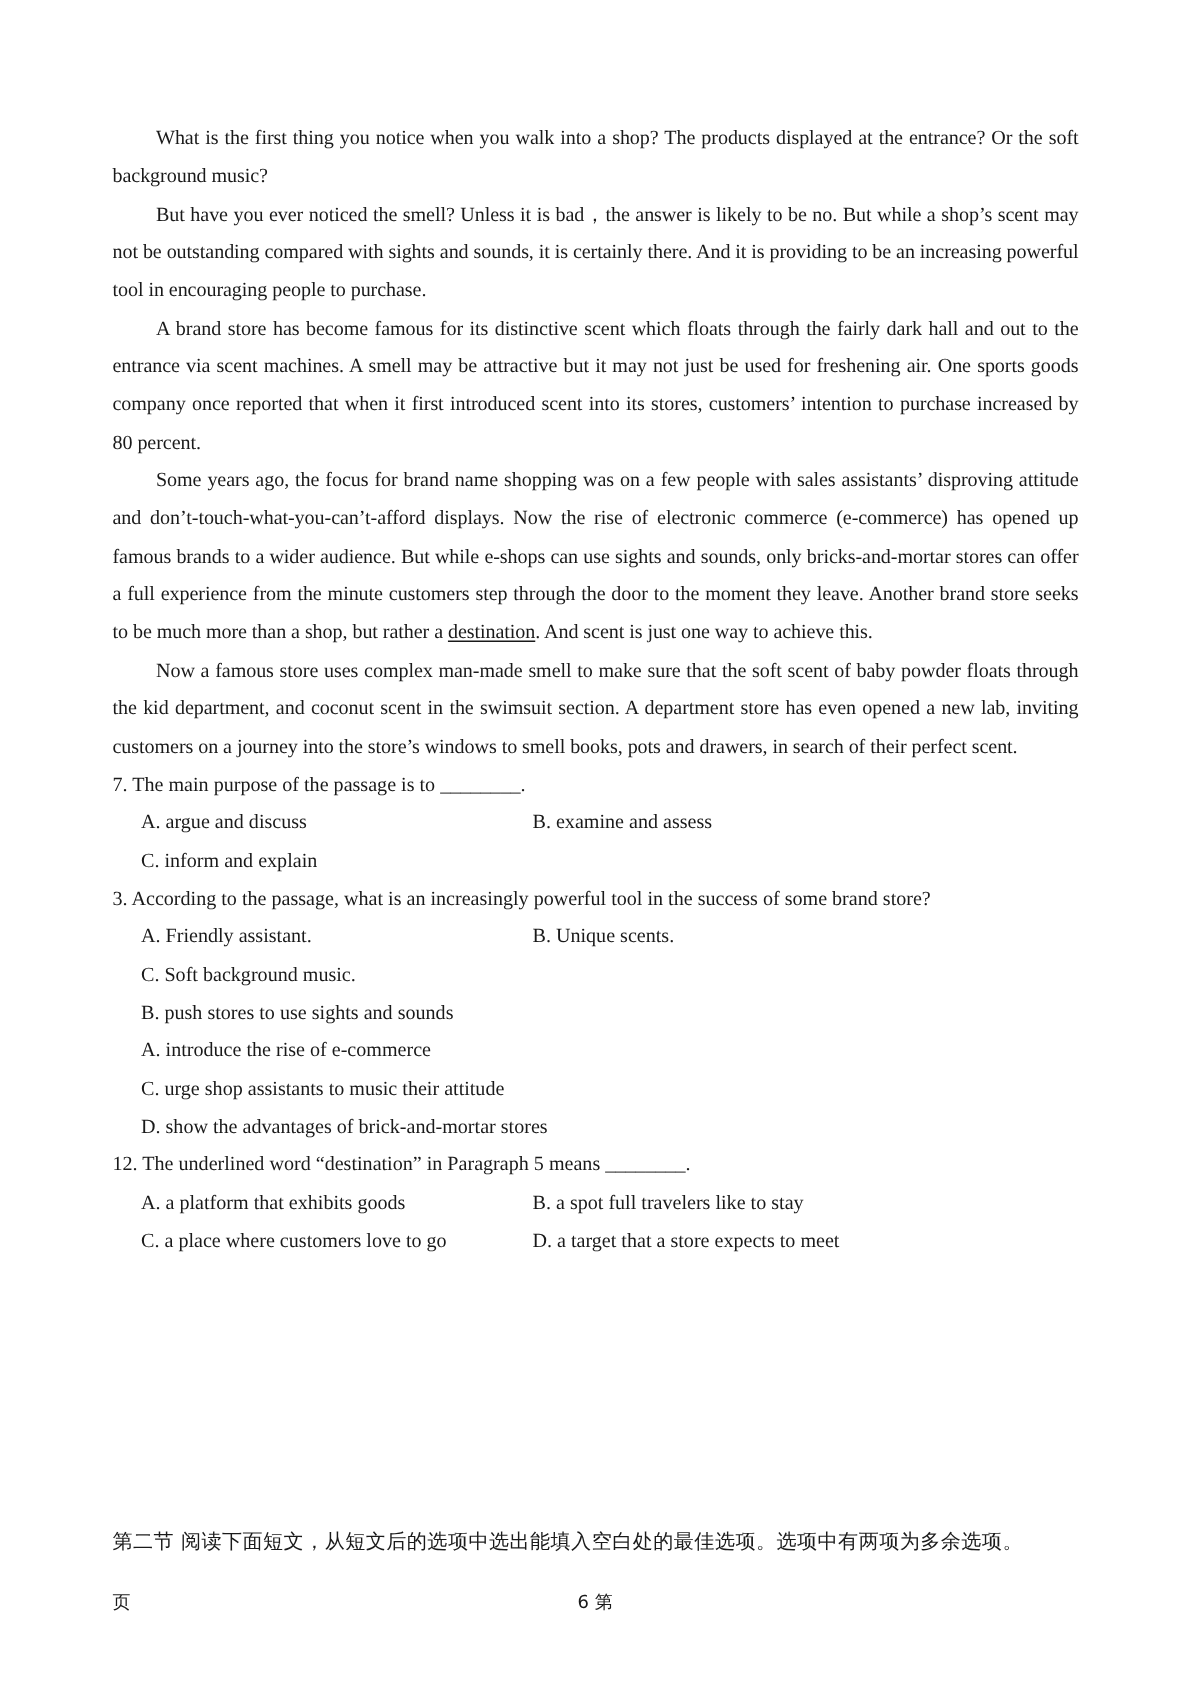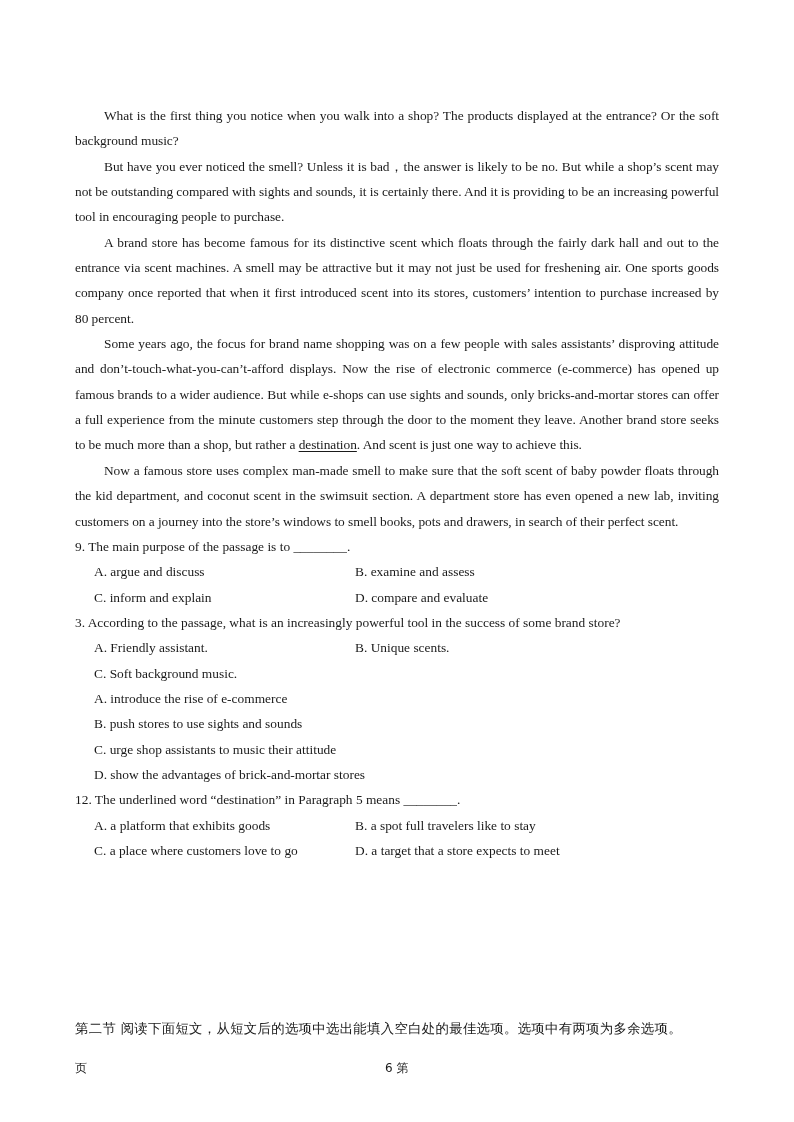--- a/index.html
+++ b/index.html
@@ -14,21 +14,20 @@
       overflow: hidden;
       color: #1a1a1a;
       font-family: "Liberation Serif", "DejaVu Serif", serif;
       font-size: 13.4px;
     }
     .page {
       position: absolute;
       left: 75px;
       top: 79px;
       width: 644px;
-      margin-top: 24px;
     }
     .para {
       margin: 0;
       line-height: 25.35px;
       text-align: justify;
       text-indent: 29px;
       letter-spacing: -0.05px;
     }
     .para .u {
       text-decoration: underline;
@@ -81,42 +80,41 @@
 
 <div class="page">
 
   <p class="para">What is the first thing you notice when you walk into a shop? The products displayed at the entrance? Or the soft background music?</p>
   <p class="para">But have you ever noticed the smell? Unless it is bad，the answer is likely to be no. But while a shop’s scent may not be outstanding compared with sights and sounds, it is certainly there. And it is providing to be an increasing powerful tool in encouraging people to purchase.</p>
   <p class="para">A brand store has become famous for its distinctive scent which floats through the fairly dark hall and out to the entrance via scent machines. A smell may be attractive but it may not just be used for freshening air. One sports goods company once reported that when it first introduced scent into its stores, customers’ intention to purchase increased by 80 percent.</p>
   <p class="para"><span>Some years ago, the focus for brand name shopping was on a few people with sales assistants’ disproving attitude and don’t-touch-what-you-can’t-afford displays. Now the rise of electronic commerce (e-commerce) has opened up famous brands to a wider audience. But while e-shops can use sights and sounds, only bricks-and-mortar stores can offer a full experience from the minute customers step through the door to the moment they leave. Another brand store seeks to be much more than a shop, but rather a </span><span class="u">destination</span><span>. And scent is just one way to achieve this.</span></p>
   <p class="para">Now a famous store uses complex man-made smell to make sure that the soft scent of baby powder floats through the kid department, and coconut scent in the swimsuit section. A department store has even opened a new lab, inviting customers on a journey into the store’s windows to smell books, pots and drawers, in search of their perfect scent.</p>
 
   <div>
-    <p class="q-stem">9. The main purpose of the passage is to ________.</p>
+    <p class="q-stem">7. The main purpose of the passage is to ________.</p>
     <div class="opts-2col">
       <div class="opt">A. argue and discuss</div>
       <div class="opt">B. examine and assess</div>
       <div class="opt">C. inform and explain</div>
-      <div class="opt">D. compare and evaluate</div>
     </div>
   </div>
 
   <div>
     <p class="q-stem">3. According to the passage, what is an increasingly powerful tool in the success of some brand store?</p>
     <div class="opts-2col">
       <div class="opt">A. Friendly assistant.</div>
       <div class="opt">B. Unique scents.</div>
       <div class="opt">C. Soft background music.</div>
     </div>
   </div>
 
   <div>
     <div class="opts-1col">
+      <div class="opt">B. push stores to use sights and sounds</div>
       <div class="opt">A. introduce the rise of e-commerce</div>
-      <div class="opt">B. push stores to use sights and sounds</div>
       <div class="opt">C. urge shop assistants to music their attitude</div>
       <div class="opt">D. show the advantages of brick-and-mortar stores</div>
     </div>
   </div>
 
   <div>
     <p class="q-stem">12. The underlined word “destination” in Paragraph 5 means ________.</p>
     <div class="opts-2col">
       <div class="opt">A. a platform that exhibits goods</div>
       <div class="opt">B. a spot full travelers like to stay</div>

